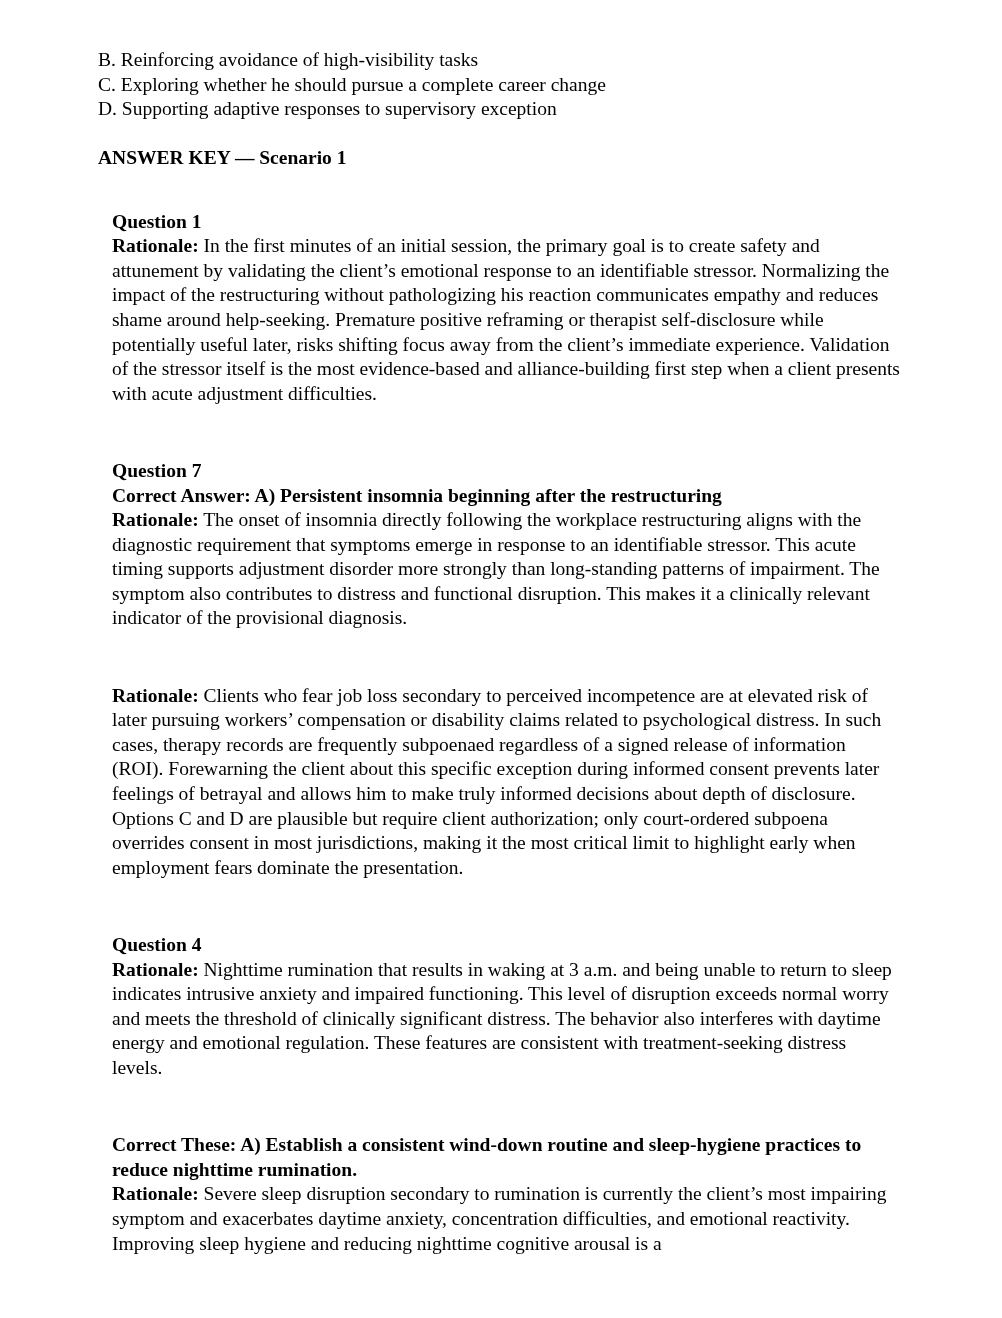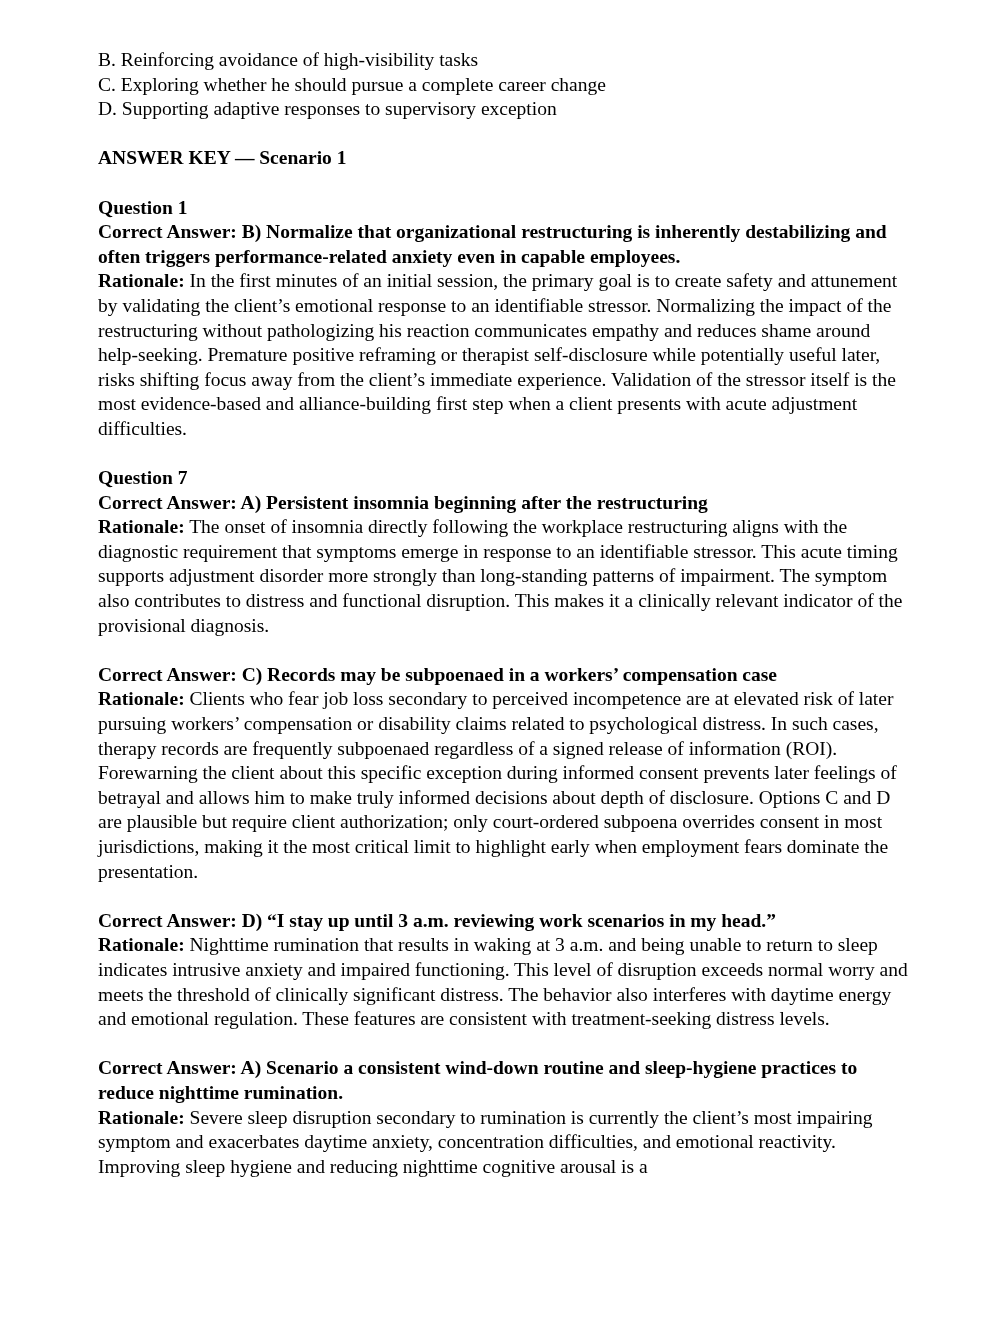--- a/index.html
+++ b/index.html
@@ -38,21 +38,21 @@
     white-space: nowrap;
   }
   .spacer {
     height: 24.6px;
   }
   .section-heading {
     font-weight: bold;
     margin: 0;
   }
   .qblock {
-    margin: 0;
+    margin: 14px;
   }
   .q-heading {
     font-weight: bold;
     margin: 0;
   }
   .q-answer {
     font-weight: bold;
     margin: 0;
   }
   .q-rationale {
@@ -75,47 +75,45 @@
     </ul>
 
     <div class="spacer"></div>
 
     <p class="section-heading">ANSWER KEY — Scenario 1</p>
 
     <div class="spacer"></div>
 
     <div class="qblock">
       <p class="q-heading">Question 1</p>
-      <p class="q-answer">Correct Answer: B) Normalize that organizational restructuring is inherently destabilizing and often triggers performance-related anxiety even in capable employees.</p>
       <p class="q-rationale"><span class="lead">Rationale:</span> <span>In the first minutes of an initial session, the primary goal is to create safety and attunement by validating the client’s emotional response to an identifiable stressor. Normalizing the impact of the restructuring without pathologizing his reaction communicates empathy and reduces shame around help-seeking. Premature positive reframing or therapist self-disclosure while potentially useful later, risks shifting focus away from the client’s immediate experience. Validation of the stressor itself is the most evidence-based and alliance-building first step when a client presents with acute adjustment difficulties.</span></p>
     </div>
 
     <div class="spacer"></div>
 
     <div class="qblock">
       <p class="q-heading">Question 7</p>
       <p class="q-answer">Correct Answer: A) Persistent insomnia beginning after the restructuring</p>
       <p class="q-rationale"><span class="lead">Rationale:</span> <span>The onset of insomnia directly following the workplace restructuring aligns with the diagnostic requirement that symptoms emerge in response to an identifiable stressor. This acute timing supports adjustment disorder more strongly than long-standing patterns of impairment. The symptom also contributes to distress and functional disruption. This makes it a clinically relevant indicator of the provisional diagnosis.</span></p>
     </div>
 
     <div class="spacer"></div>
 
     <div class="qblock">
-      <p class="q-answer">Correct Answer: C) Records may be subpoenaed in a workers’ compensation case</p>
       <p class="q-rationale"><span class="lead">Rationale:</span> <span>Clients who fear job loss secondary to perceived incompetence are at elevated risk of later pursuing workers’ compensation or disability claims related to psychological distress. In such cases, therapy records are frequently subpoenaed regardless of a signed release of information (ROI). Forewarning the client about this specific exception during informed consent prevents later feelings of betrayal and allows him to make truly informed decisions about depth of disclosure. Options C and D are plausible but require client authorization; only court-ordered subpoena overrides consent in most jurisdictions, making it the most critical limit to highlight early when employment fears dominate the presentation.</span></p>
     </div>
 
     <div class="spacer"></div>
 
     <div class="qblock">
-      <p class="q-answer">Correct Answer: D) “I stay up until 3 a.m. reviewing work scenarios in my head.”</p>
+      <p class="q-heading">Question 4</p>
       <p class="q-rationale"><span class="lead">Rationale:</span> <span>Nighttime rumination that results in waking at 3 a.m. and being unable to return to sleep indicates intrusive anxiety and impaired functioning. This level of disruption exceeds normal worry and meets the threshold of clinically significant distress. The behavior also interferes with daytime energy and emotional regulation. These features are consistent with treatment-seeking distress levels.</span></p>
     </div>
 
     <div class="spacer"></div>
 
     <div class="qblock">
-      <p class="q-answer">Correct Answer: A) Scenario a consistent wind-down routine and sleep-hygiene practices to reduce nighttime rumination.</p>
+      <p class="q-answer">Correct These: A) Establish a consistent wind-down routine and sleep-hygiene practices to reduce nighttime rumination.</p>
       <p class="q-rationale"><span class="lead">Rationale:</span> <span>Severe sleep disruption secondary to rumination is currently the client’s most impairing symptom and exacerbates daytime anxiety, concentration difficulties, and emotional reactivity. Improving sleep hygiene and reducing nighttime cognitive arousal is a</span></p>
     </div>
 
   </div>
 </div>
 
 </body></html>

